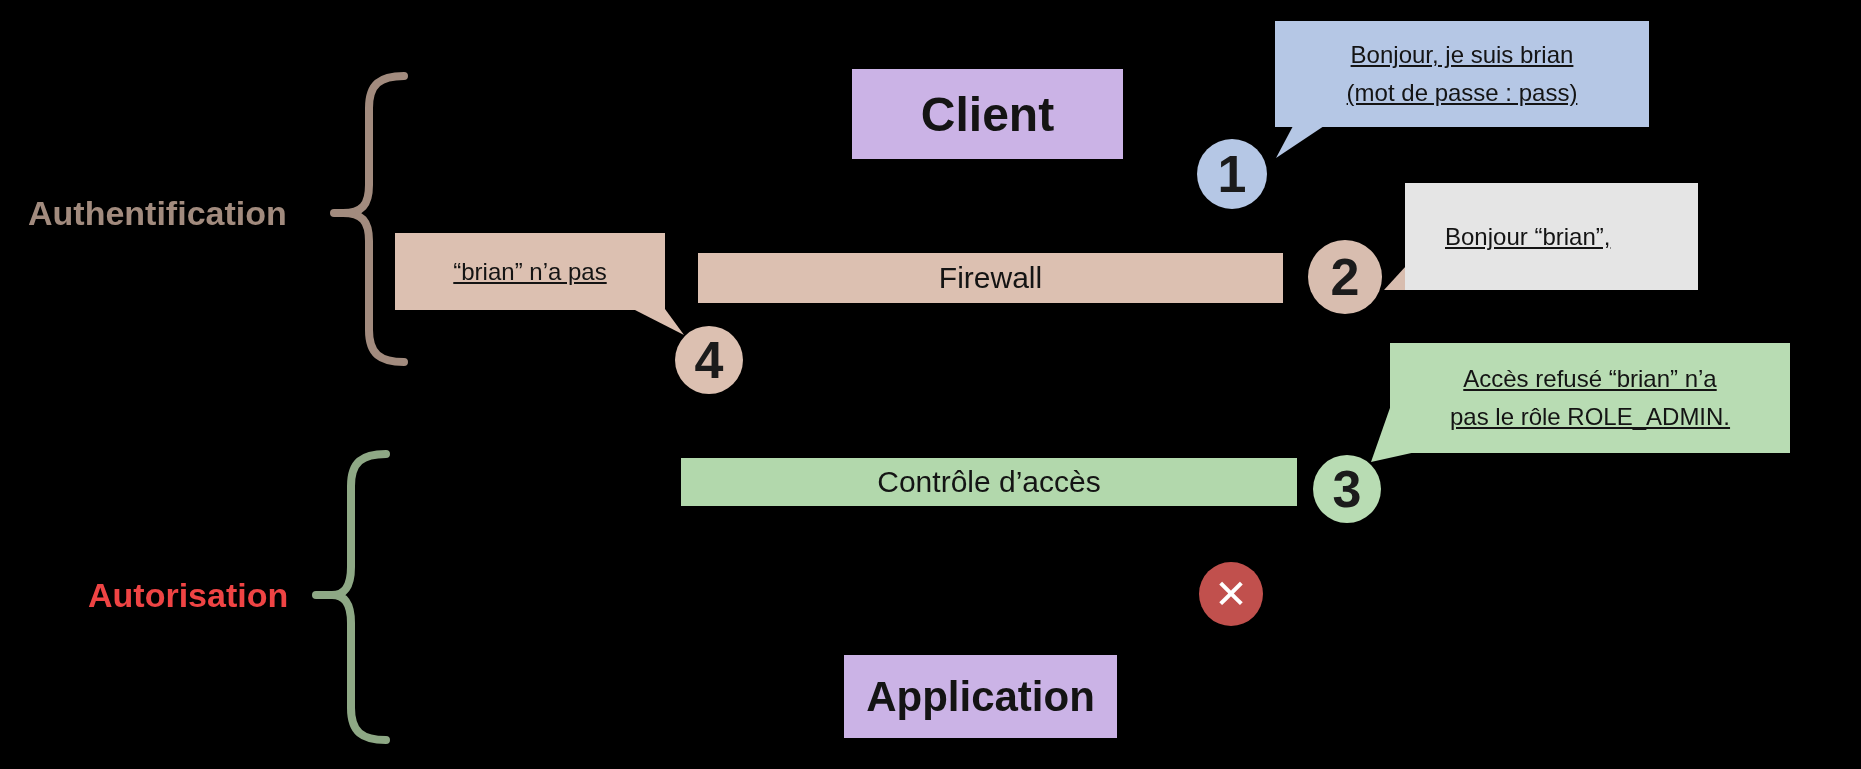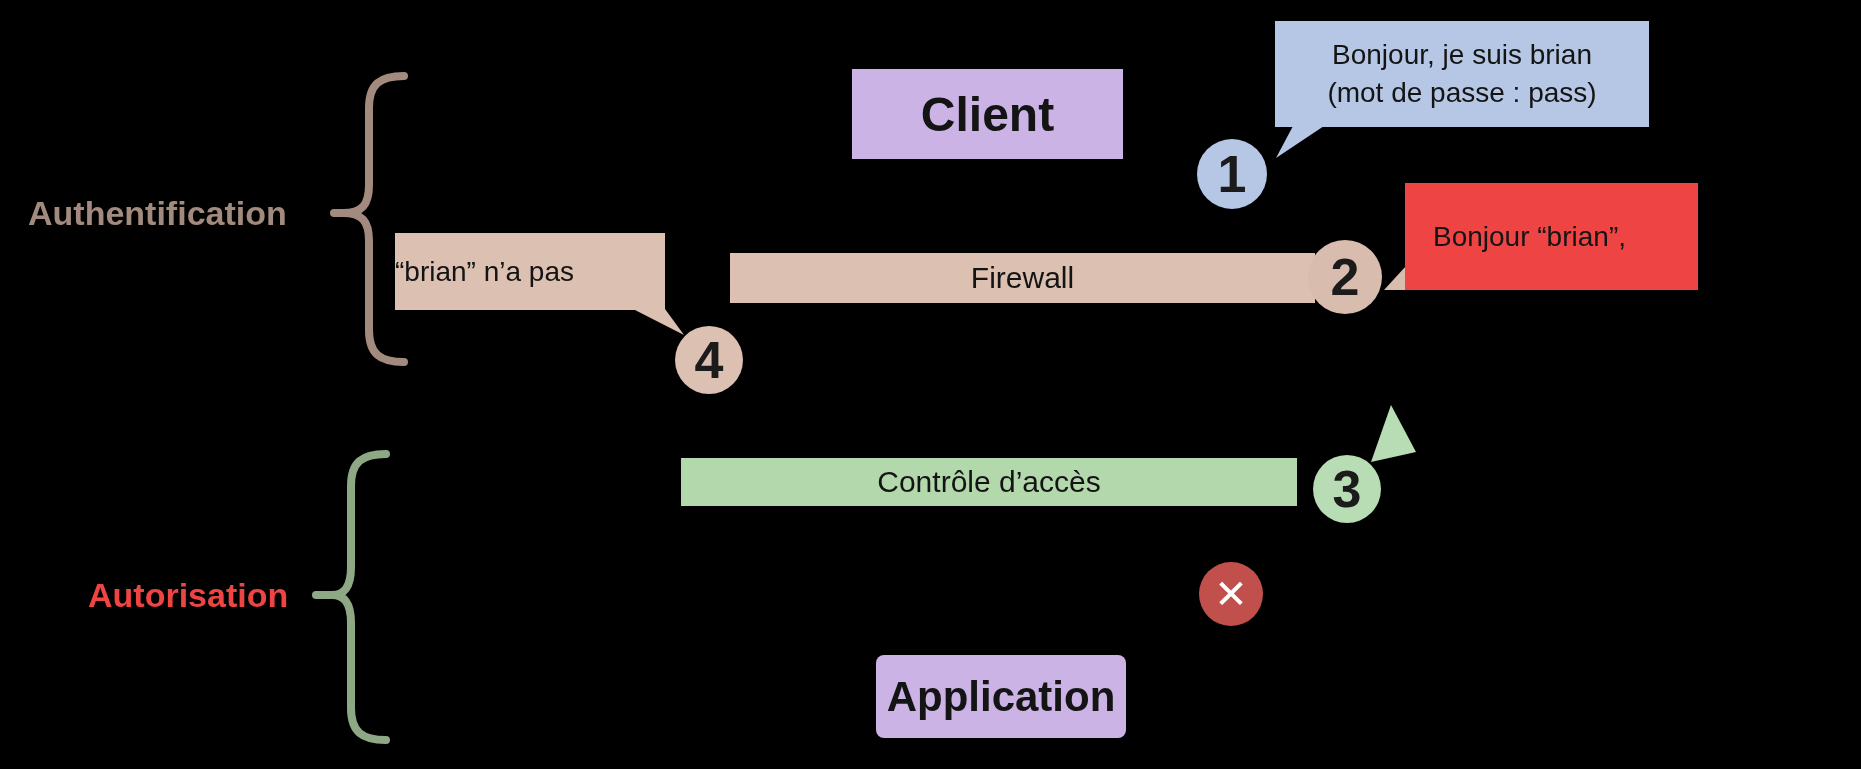--- a/index.html
+++ b/index.html
@@ -10,33 +10,33 @@
     font-family:"Liberation Sans","DejaVu Sans",sans-serif;
     overflow:hidden;
   }
   .abs{position:absolute;}
   
   .node{
     display:flex;align-items:center;justify-content:center;
     color:#141414;text-align:center;
   }
   .box-client{left:852px;top:69px;width:271px;height:90px;background:#cbb3e6;font-size:48px;font-weight:800;}
-  .bar-firewall{left:698px;top:253px;width:585px;height:50px;background:#dcc0b1;font-size:30px;font-weight:500;margin-left:32px;}
+  .bar-firewall{left:698px;top:253px;width:585px;height:50px;background:#dcc0b1;font-size:30px;font-weight:500;}
   .bar-access{left:681px;top:458px;width:616px;height:48px;background:#b2d8ac;font-size:30px;font-weight:500;}
-  .box-application{left:876px;top:655px;width:250px;height:83px;background:#cbb3e6;font-size:42px;font-weight:800;border-radius:8px;}
+  .box-application{left:844px;top:655px;width:273px;height:83px;background:#cbb3e6;font-size:42px;font-weight:800;}
   
   .bubble{
-    color:#141414;font-size:28px;line-height:38px;font-weight:500;
-    display:flex;flex-direction:column;justify-content:center;
+    color:#141414;font-size:24px;line-height:38px;font-weight:500;
+    display:flex;flex-direction:column;justify-content:center;text-decoration:underline;
   }
   .bubble .ln{white-space:nowrap;}
   .bubble-1{left:1275px;top:21px;width:374px;height:106px;background:#b5c7e5;text-align:center;}
-  .bubble-2{left:1405px;top:183px;width:293px;height:107px;background:#ef4444;text-align:left;padding-left:28px;box-sizing:border-box;}
+  .bubble-2{left:1405px;top:183px;width:293px;height:107px;background:#e5e5e5;text-align:left;padding-left:40px;box-sizing:border-box;}
   .bubble-3{left:1390px;top:343px;width:400px;height:110px;background:#b8dcb3;text-align:center;}
-  .bubble-4{left:395px;top:233px;width:270px;height:77px;background:#dcc0b1;text-align:left;}
+  .bubble-4{left:395px;top:233px;width:270px;height:77px;background:#dcc0b1;text-align:center;}
   
   .step{
     width:70px;height:70px;border-radius:50%;
     display:flex;align-items:center;justify-content:center;
     color:#1b1b1b;font-size:52px;font-weight:700;line-height:1;
   }
   .step-1{left:1197px;top:139px;background:#b5c7e5;}
   .step-2{left:1308px;top:240px;width:74px;height:74px;background:#d8bdaf;}
   .step-3{left:1313px;top:455px;width:68px;height:68px;background:#b8dcb3;}
   .step-4{left:675px;top:326px;width:68px;height:68px;background:#dcc0b1;}
@@ -80,20 +80,24 @@
   <div class="abs node bar-access">Contrôle d’accès</div>
   <div class="abs node box-application">Application</div>
 
   <div class="abs bubble bubble-1">
     <span class="ln">Bonjour, je suis brian</span>
     <span class="ln">(mot de passe : pass)</span>
   </div>
   <div class="abs bubble bubble-2">
     <span class="ln">Bonjour “brian”,</span>
   </div>
+  <div class="abs bubble bubble-3">
+    <span class="ln">Accès refusé “brian” n’a</span>
+    <span class="ln">pas le rôle ROLE_ADMIN.</span>
+  </div>
   <div class="abs bubble bubble-4">
     <span class="ln">“brian” n’a pas</span>
   </div>
 
   <div class="abs step step-1">1</div>
   <div class="abs step step-2">2</div>
   <div class="abs step step-3">3</div>
   <div class="abs step step-4">4</div>
 
   <div class="abs denied">✕</div>

